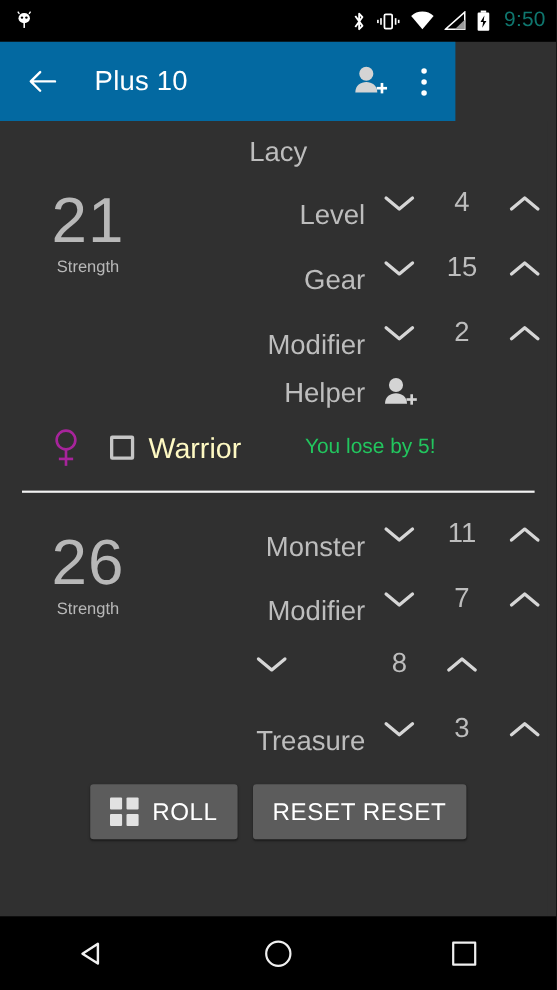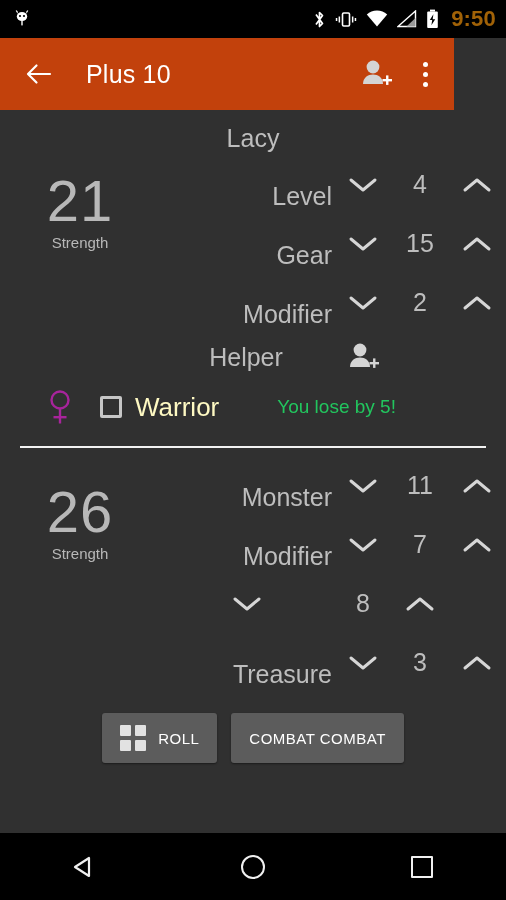--- a/index.html
+++ b/index.html
@@ -32,33 +32,33 @@
   }
   #status-left { display: flex; align-items: center; }
   #status-right {
     margin-left: auto;
     display: flex;
     align-items: center;
     gap: 9px;
   }
   .sb-icon { display: block; }
   #status-clock {
-    color: #a16207;
-    font-size: 22px;
+    color: #0f766e;
+    font-size: 19px;
     letter-spacing: 0.2px;
     margin-left: 3px;
-    font-weight: 700;
+    font-weight: 400;
   }
 
   
   #app-bar {
     position: absolute;
     left: 0; top: 38px;
-    width: 454px; height: 72px;
-    background: #c2410c;
+    width: 414px; height: 72px;
+    background: #0369a1;
     display: flex;
     align-items: center;
     box-sizing: border-box;
     padding: 0 16px 0 22px;
   }
   #back-button {
     width: 34px; height: 34px;
     display: flex; align-items: center; justify-content: center;
     cursor: pointer;
   }
@@ -173,21 +173,21 @@
     left: 160px;
     width: 346px;
     height: 50px;
     display: grid;
     grid-template-columns: 1fr 58px 114px;
     align-items: center;
   }
   .helper-label {
     color: #bdbdbd;
     font-size: 25px;
-    text-align: center;
+    text-align: right;
     padding-right: 2px;
   }
   .helper-icon-cell {
     display: flex;
     align-items: center;
     justify-content: center;
     cursor: pointer;
   }
 
   #attr-row {
@@ -250,21 +250,21 @@
     display: flex;
     justify-content: center;
     gap: 14px;
   }
   .mbutton {
     background: #5c5c5c;
     border: none;
     border-radius: 3px;
     color: #ffffff;
     font-family: "Liberation Sans", sans-serif;
-    font-size: 15px;
+    font-size: 22px;
     font-weight: 500;
     letter-spacing: 0.5px;
     height: 50px;
     padding: 0 18px;
     display: flex;
     align-items: center;
     justify-content: center;
     gap: 12px;
     cursor: pointer;
     box-shadow: 0 1px 2px rgba(0,0,0,0.45);
@@ -546,21 +546,21 @@
       <button class="mbutton">
         <span id="roll-icon">
           <span></span>
           <span></span>
           <span></span>
           <span></span>
         </span>
         <span>ROLL</span>
       </button>
       <button class="mbutton">
-        <span>COMBAT COMBAT</span>
+        <span>RESET RESET</span>
       </button>
     </div>
   </div>
 
   <div id="nav-bar">
     <div class="nav-btn">
       <svg width="26" height="26" viewBox="0 0 26 26">
         <path d="M18 4 L18 22 L4 13 Z" fill="none" stroke="#f0f0f0" stroke-width="2.2" stroke-linejoin="round"></path>
       </svg>
     </div>

